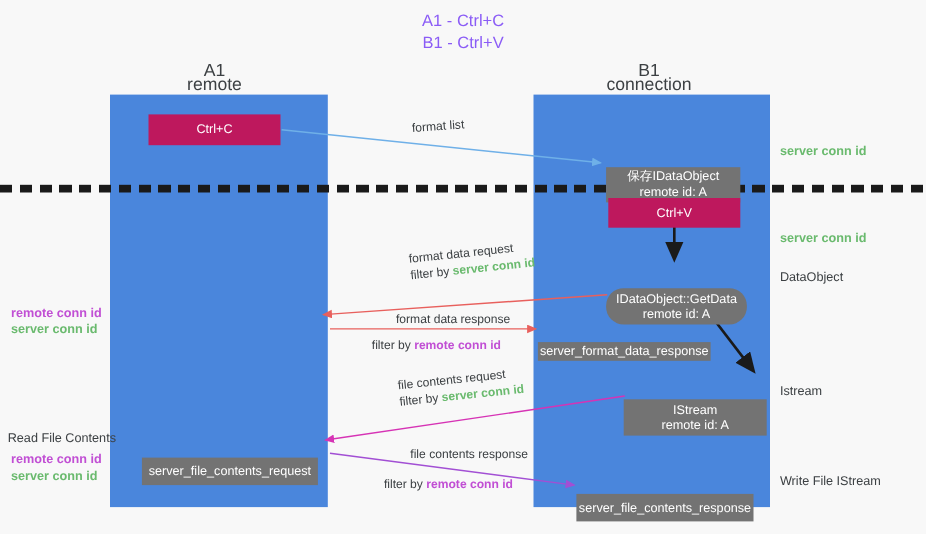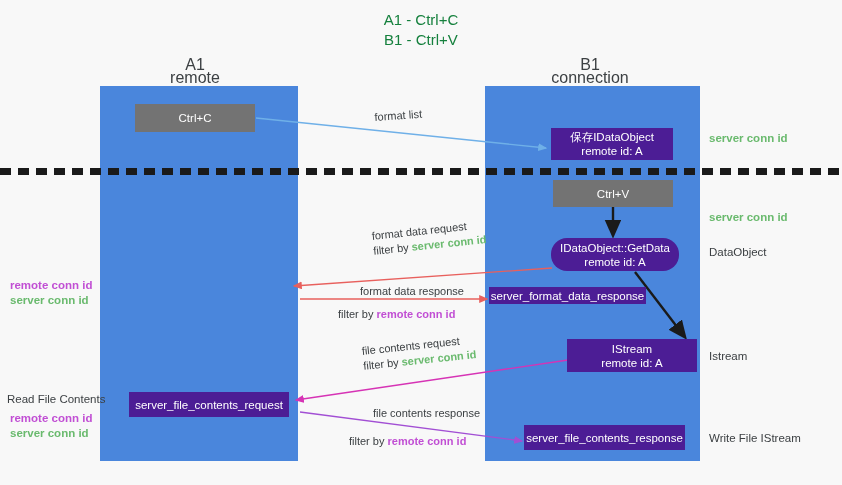--- a/index.html
+++ b/index.html
@@ -15,21 +15,21 @@
     font-family: "Liberation Sans", sans-serif;
     overflow: hidden;
   }
   .abs { position: absolute; }
 
   
   #title {
     left: 0; top: 10px; width: 842px;
     text-align: center;
     font-size: 15px;
-    color: #15803d;
+    color: #8b5cf6;
     line-height: 20px;
     white-space: pre-line;
   }
 
   
   .col-head {
     text-align: center;
     font-size: 16px;
     color: #3c4043;
     line-height: 13px;
@@ -62,22 +62,22 @@
     flex-direction: column;
     align-items: center;
     justify-content: center;
     color: #ffffff;
     font-size: 11.5px;
     line-height: 14px;
     text-align: center;
     white-space: pre-line;
     padding: 2px 4px;
   }
-  .box.green  { background: #737373; }
-  .box.orange { background: #4c1d95; }
+  .box.green  { background: #be185d; }
+  .box.orange { background: #737373; margin-top: 24px; }
 
   
   .note {
     font-size: 11.5px;
     line-height: 15px;
     color: #3c4043;
     white-space: nowrap;
   }
   .note.green-t  { color: #6aba6e; font-weight: bold; }
   .note.purple-t { color: #c14fd4; font-weight: bold; }

